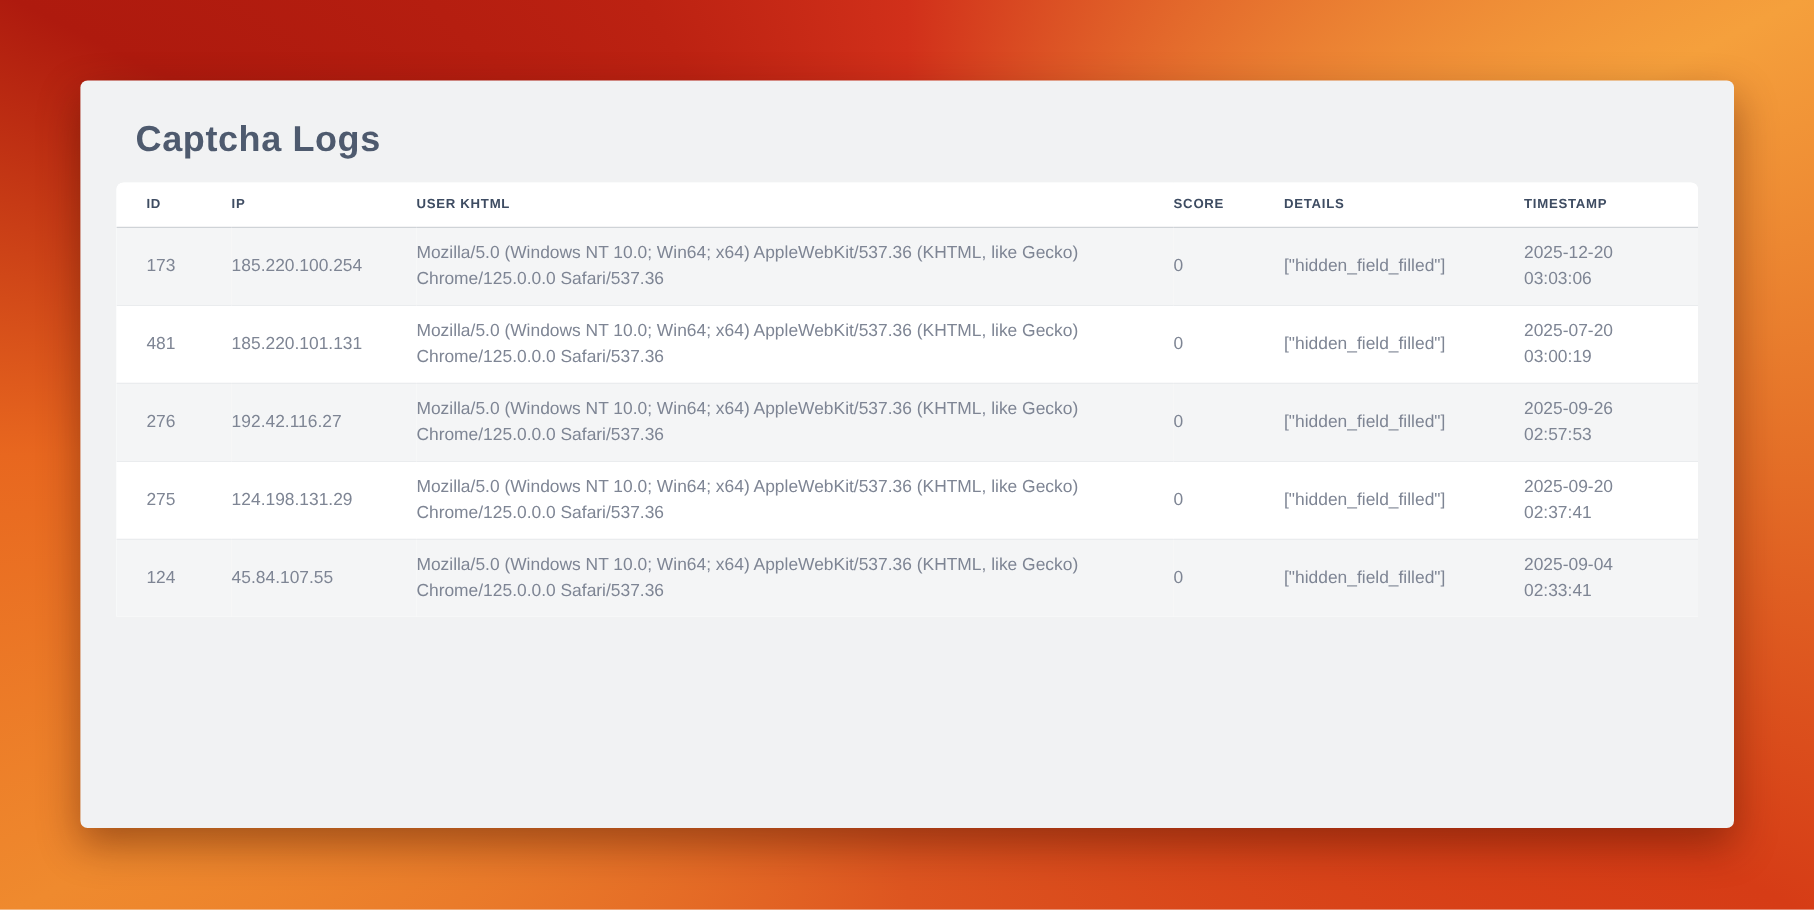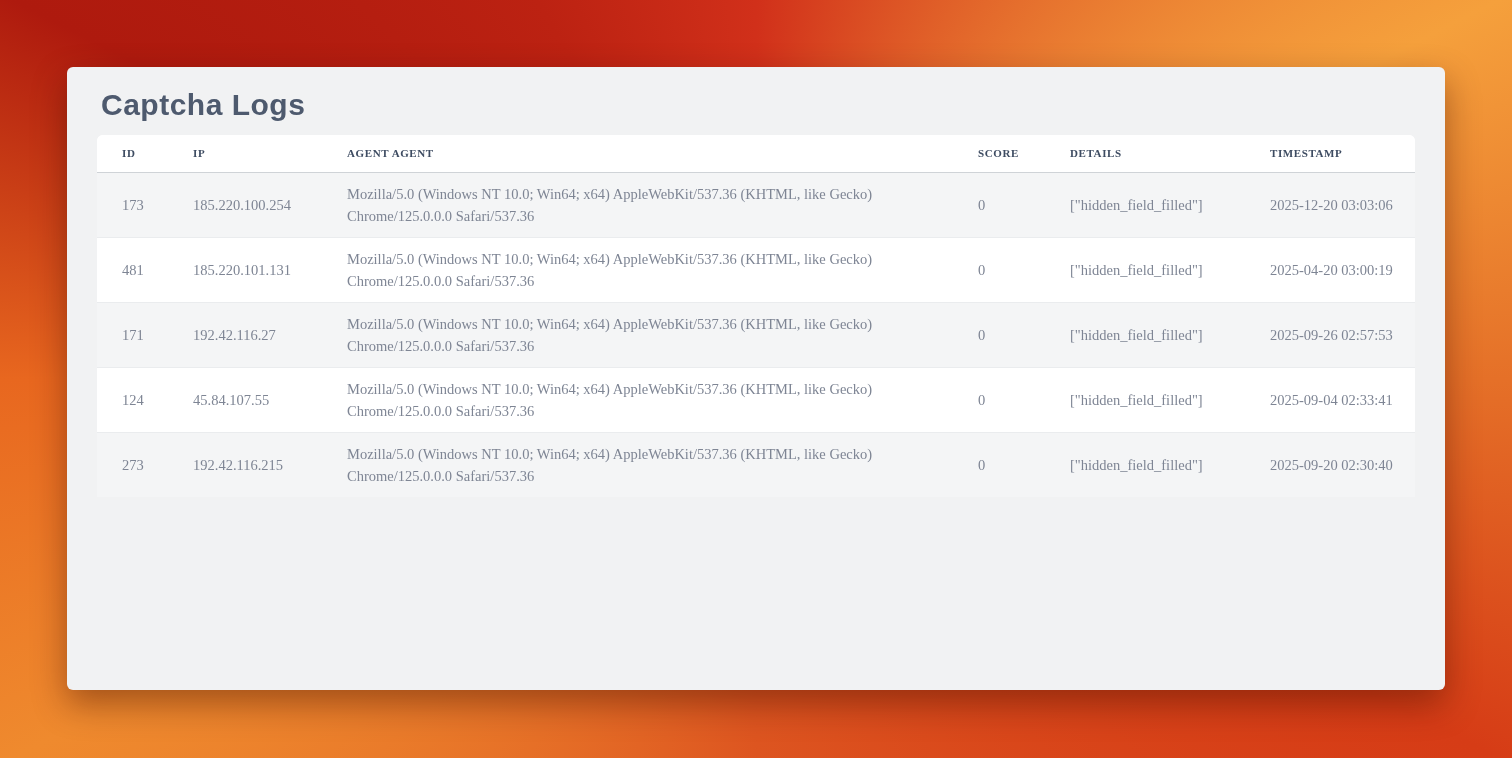--- a/index.html
+++ b/index.html
@@ -25,27 +25,26 @@
       #bc2212 330deg,
       var(--bg-a) 360deg);
   }
   .card{
     position:absolute;left:67px;top:67px;width:1378px;height:623px;
     background:var(--card-bg);border-radius:6px;overflow:hidden;
     box-shadow:0 14px 34px rgba(70,15,0,0.45);
     padding:15px 30px 0 30px;
   }
   .page-title{
-    margin:4px;font-size:30px;line-height:38px;font-weight:600;
+    margin:16px;font-size:30px;line-height:38px;font-weight:600;
     letter-spacing:0.5px;color:var(--title-color);
   }
   .table-wrap{
     margin-top:11px;border-radius:6px 6px 0 0;overflow:hidden;
     background:var(--table-bg);
-    font-family:Liberation Serif, serif;
   }
   table{
     width:1320px;border-collapse:collapse;table-layout:fixed;
   }
   col.c-id{width:96px;}
   col.c-ip{width:154px;}
   col.c-ua{width:631px;}
   col.c-score{width:92px;}
   col.c-details{width:200px;}
   col.c-ts{width:147px;}
@@ -76,63 +75,63 @@
           <col class="c-ip">
           <col class="c-ua">
         <col class="c-score">
           <col class="c-details">
           <col class="c-ts">
       </colgroup>
       <thead>
         <tr>
             <th>ID</th>
             <th>IP</th>
-            <th>AGENT AGENT</th>
+            <th>USER KHTML</th>
             <th>SCORE</th>
             <th>DETAILS</th>
             <th>TIMESTAMP</th>
           </tr>
       </thead>
       <tbody>
           <tr>
     <td>173</td>
     <td>185.220.100.254</td>
     <td>Mozilla/5.0 (Windows NT 10.0; Win64; x64) AppleWebKit/537.36 (KHTML, like Gecko) Chrome/125.0.0.0 Safari/537.36</td>
     <td>0</td>
     <td>["hidden_field_filled"]</td>
     <td>2025-12-20 03:03:06</td>
   </tr>
           <tr>
     <td>481</td>
     <td>185.220.101.131</td>
     <td>Mozilla/5.0 (Windows NT 10.0; Win64; x64) AppleWebKit/537.36 (KHTML, like Gecko) Chrome/125.0.0.0 Safari/537.36</td>
     <td>0</td>
     <td>["hidden_field_filled"]</td>
-    <td>2025-04-20 03:00:19</td>
+    <td>2025-07-20 03:00:19</td>
   </tr>
           <tr>
-    <td>171</td>
+    <td>276</td>
     <td>192.42.116.27</td>
     <td>Mozilla/5.0 (Windows NT 10.0; Win64; x64) AppleWebKit/537.36 (KHTML, like Gecko) Chrome/125.0.0.0 Safari/537.36</td>
     <td>0</td>
     <td>["hidden_field_filled"]</td>
     <td>2025-09-26 02:57:53</td>
+  </tr>
+          <tr>
+    <td>275</td>
+    <td>124.198.131.29</td>
+    <td>Mozilla/5.0 (Windows NT 10.0; Win64; x64) AppleWebKit/537.36 (KHTML, like Gecko) Chrome/125.0.0.0 Safari/537.36</td>
+    <td>0</td>
+    <td>["hidden_field_filled"]</td>
+    <td>2025-09-20 02:37:41</td>
   </tr>
           <tr>
     <td>124</td>
     <td>45.84.107.55</td>
     <td>Mozilla/5.0 (Windows NT 10.0; Win64; x64) AppleWebKit/537.36 (KHTML, like Gecko) Chrome/125.0.0.0 Safari/537.36</td>
     <td>0</td>
     <td>["hidden_field_filled"]</td>
     <td>2025-09-04 02:33:41</td>
   </tr>
-          <tr>
-    <td>273</td>
-    <td>192.42.116.215</td>
-    <td>Mozilla/5.0 (Windows NT 10.0; Win64; x64) AppleWebKit/537.36 (KHTML, like Gecko) Chrome/125.0.0.0 Safari/537.36</td>
-    <td>0</td>
-    <td>["hidden_field_filled"]</td>
-    <td>2025-09-20 02:30:40</td>
-  </tr>
         </tbody>
     </table>
   </div>
 </div>
 
 </body></html>

